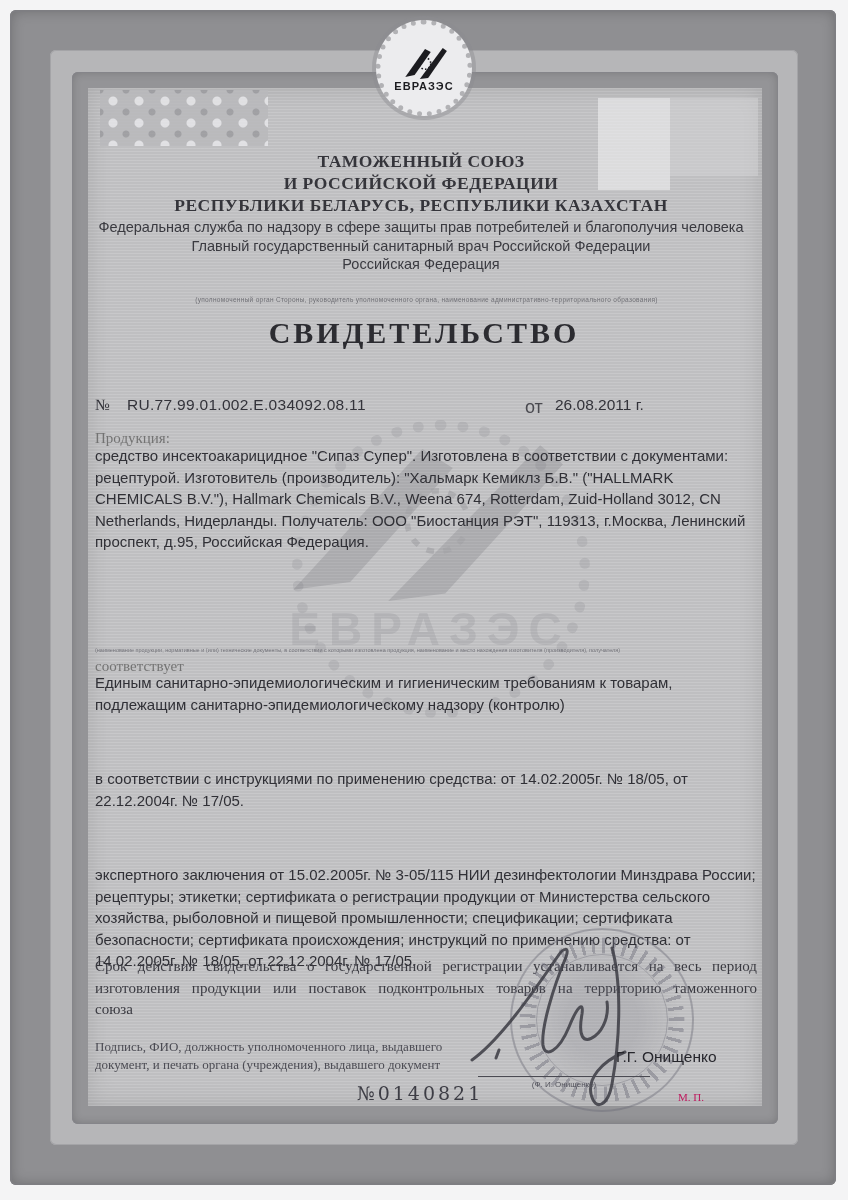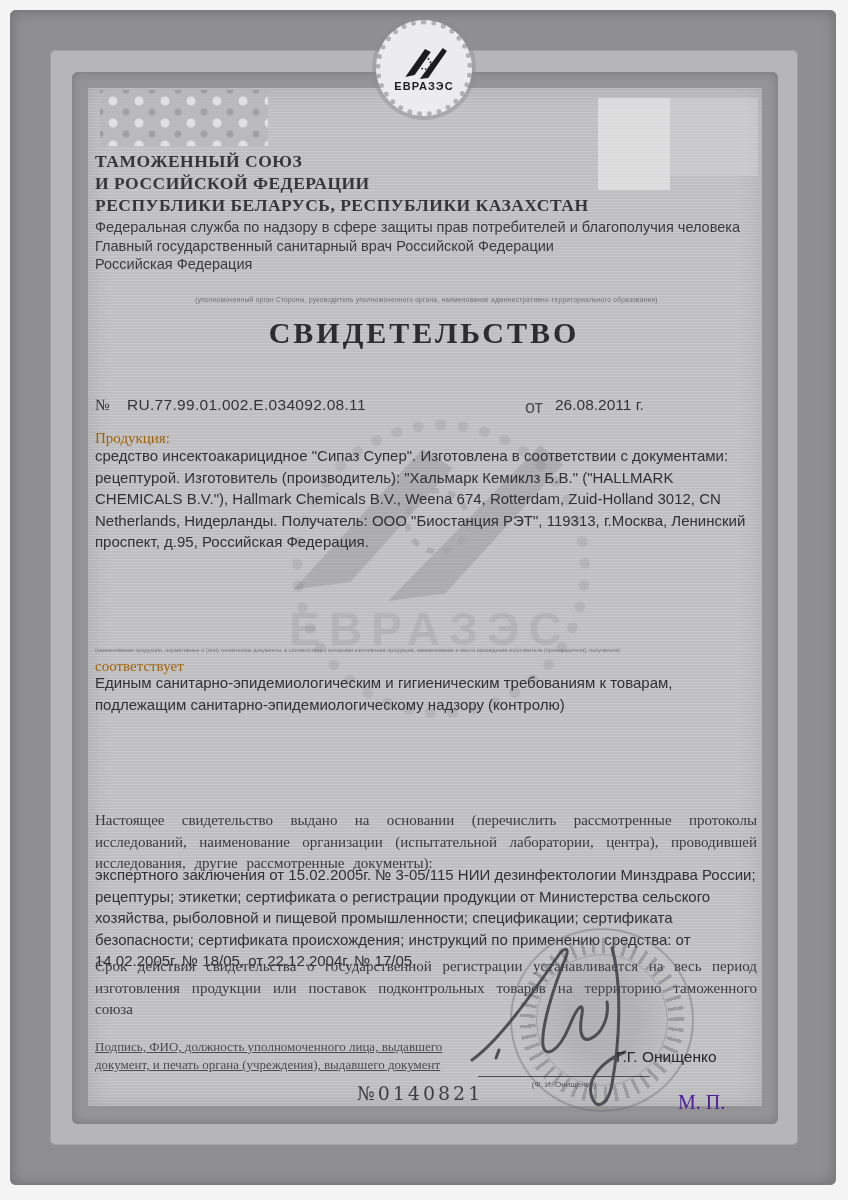--- a/index.html
+++ b/index.html
@@ -29,42 +29,42 @@
   
   .lattice{position:absolute;left:100px;top:90px;width:168px;height:56px;opacity:.8;
       background-color:#b9b9bc;
       background-image:
         radial-gradient(circle, rgba(236,236,238,.95) 4px, transparent 5px),
         radial-gradient(circle, rgba(150,150,154,.9) 3px, transparent 4px);
       background-size:26px 22px,26px 22px;background-position:0 0,13px 11px;}
   .patch1{position:absolute;left:598px;top:98px;width:72px;height:92px;background:rgba(235,235,236,.65);}
   .patch2{position:absolute;left:670px;top:98px;width:88px;height:78px;background:rgba(210,210,212,.55);}
   
-  .hdr{position:absolute;left:95px;right:90px;}
+  .hdr{position:absolute;left:84px;right:90px;text-align:center;}
   .serifB{font-family:"Liberation Serif","DejaVu Serif",serif;font-weight:bold;color:#35353b;}
   .h-serif{top:150px;font-size:17.5px;line-height:22px;letter-spacing:.5px;}
   .h-sans{top:218px;font-size:14.5px;line-height:18.5px;color:#3a3a40;}
   .footnote{position:absolute;left:120px;right:115px;top:296px;text-align:center;
       font-size:6.5px;color:#6f6f75;filter:blur(.3px);letter-spacing:.3px;}
   .title-main{position:absolute;left:0;right:0;top:316px;text-align:center;
       font-family:"Liberation Serif","DejaVu Serif",serif;font-weight:bold;
       font-size:30px;letter-spacing:3px;color:#2c2c31;}
   .title-sub{position:absolute;left:0;right:0;top:358px;text-align:center;
       font-family:"Liberation Serif","DejaVu Serif",serif;font-weight:bold;
       font-size:17px;letter-spacing:4px;color:#34343a;}
   
   .regrow{position:absolute;left:95px;right:95px;top:396px;font-size:15.5px;color:#33333a;}
   .reg-no-label{position:absolute;left:0;top:0;font-family:"Liberation Serif","DejaVu Serif",serif;}
   .reg-number{position:absolute;left:32px;top:0;letter-spacing:.3px;}
   .reg-date-label{position:absolute;left:430px;top:1px;font-size:18px;color:#4a4a50;}
   .reg-date{position:absolute;left:460px;top:0;}
   
   .para{position:absolute;left:95px;width:662px;font-size:15px;line-height:21.5px;color:#303036;}
   .serifP{font-family:"Liberation Serif","DejaVu Serif",serif;text-align:justify;word-spacing:6px;color:#3a3a41;}
-  .lbl-serif{font-family:"Liberation Serif","DejaVu Serif",serif;font-size:15px;color:#a16207;}
+  .lbl-serif{font-family:"Liberation Serif","DejaVu Serif",serif;font-size:15px;color:#737373;}
   .product-label{position:absolute;left:95px;top:430px;}
   .product-text{top:445px;}
   .micro{position:absolute;left:95px;right:95px;top:647px;font-size:5.5px;color:#73737a;
       filter:blur(.3px);white-space:nowrap;overflow:hidden;}
   .conf-label{position:absolute;left:95px;top:658px;}
   .conf-text{top:672px;}
   .p-passed{top:716px;}
   .p-instr{top:768px;}
   .p-basis{top:810px;word-spacing:5px;}
   .p-docs{top:864px;}
@@ -83,24 +83,24 @@
       border:1.5px solid rgba(108,108,120,.45);}
   .stamp::after{content:"";position:absolute;inset:5px;border-radius:50%;
       background:repeating-conic-gradient(rgba(105,105,118,.5) 0 2.5deg, transparent 2.5deg 8deg);
       -webkit-mask:radial-gradient(circle, transparent 0 55%, #000 56% 68%, transparent 69%);
       mask:radial-gradient(circle, transparent 0 55%, #000 56% 68%, transparent 69%);}
   .signature{position:absolute;left:462px;top:932px;width:215px;height:188px;}
   .sig-line{position:absolute;left:478px;top:1076px;width:172px;border-top:1.3px solid #4a4a52;}
   .sig-caption{position:absolute;left:488px;top:1080px;width:152px;text-align:center;
       font-size:8px;color:#55555e;filter:blur(.3px);}
   .signer{position:absolute;left:616px;top:1048px;font-size:15.5px;font-weight:500;color:#26262c;}
-  .seal-label{position:absolute;left:678px;top:1091px;font-size:20px;
-      font-family:"Liberation Serif","DejaVu Serif",serif;color:#4c1d95;}
+  .seal-label{position:absolute;left:678px;top:1091px;font-size:11px;
+      font-family:"Liberation Serif","DejaVu Serif",serif;color:#be185d;}
   .note{position:absolute;left:95px;top:1038px;width:392px;
-      font-family:"Liberation Serif","DejaVu Serif",serif;font-size:13px;line-height:18px;color:#4b4b53;text-decoration:underline;}
+      font-family:"Liberation Serif","DejaVu Serif",serif;font-size:13px;line-height:18px;color:#4b4b53;}
   .form-number{position:absolute;left:300px;top:1082px;width:240px;text-align:center;
       font-family:"DejaVu Serif","Liberation Serif",serif;font-size:19px;letter-spacing:3px;color:#3d3d45;}
 </style>
 </head>
 <body>
 
 <div class="page">
 
   <div class="band b1 crosshatch"></div>
   <div class="band b2 crosshatch"></div>
@@ -153,22 +153,22 @@
       <span class="reg-date">26.08.2011 г.</span>
     </div>
 
     <div class="product-label lbl-serif">Продукция:</div>
     <div class="para product-text">средство инсектоакарицидное "Сипаз Супер". Изготовлена в соответствии с документами: рецептурой. Изготовитель (производитель): "Хальмарк Кемиклз Б.В." ("HALLMARK CHEMICALS B.V."), Hallmark Chemicals B.V., Weena 674, Rotterdam, Zuid-Holland 3012, CN Netherlands, Нидерланды. Получатель: ООО "Биостанция РЭТ", 119313, г.Москва, Ленинский проспект, д.95, Российская Федерация.</div>
 
     <div class="micro">(наименование продукции, нормативные и (или) технические документы, в соответствии с которыми изготовлена продукция, наименование и место нахождения изготовителя (производителя), получателя)</div>
     <div class="conf-label lbl-serif">соответствует</div>
     <div class="para conf-text">Единым санитарно-эпидемиологическим и гигиеническим требованиям к товарам, подлежащим санитарно-эпидемиологическому надзору (контролю)</div>
 
+    <div class="para p-instr">в соответствии с инструкциями по применению средства: от 14.02.2005г. № 18/05, от 22.12.2004г. № 17/05.</div>
 
-    <div class="para serifP p-basis">Настоящее свидетельство выдано на основании (перечислить рассмотренные протоколы исследований, наименование организации (испытательной лаборатории, центра), проводившей исследования, другие рассмотренные документы):</div>
     <div class="para p-docs">экспертного заключения от 15.02.2005г. № 3-05/115 НИИ дезинфектологии Минздрава России; рецептуры; этикетки; сертификата о регистрации продукции от Министерства сельского хозяйства, рыболовной и пищевой промышленности; спецификации; сертификата безопасности; сертификата происхождения; инструкций по применению средства: от 14.02.2005г. № 18/05, от 22.12.2004г. № 17/05.</div>
 
     <div class="para serifP p-valid">Срок действия свидетельства о государственной регистрации устанавливается на весь период изготовления продукции или поставок подконтрольных товаров на территорию таможенного союза</div>
 
     <div class="stamp"></div>
     <svg class="signature" viewBox="0 0 215 188">
       <g fill="none" stroke="#3c3c44" stroke-width="3" stroke-linecap="round" opacity="0.85">
         <path d="M10 128 C38 108 70 62 96 24 C101 16 108 14 104 25 C91 56 79 96 81 113 C83 127 97 119 107 95 C115 75 122 68 120 82 C116 104 121 113 133 104 C142 97 147 83 145 70"></path>
         <path d="M150 16 C158 44 160 96 150 152 C146 174 133 180 129 162 C126 147 138 130 163 120"></path>
         <path d="M34 126 L37 118"></path>

